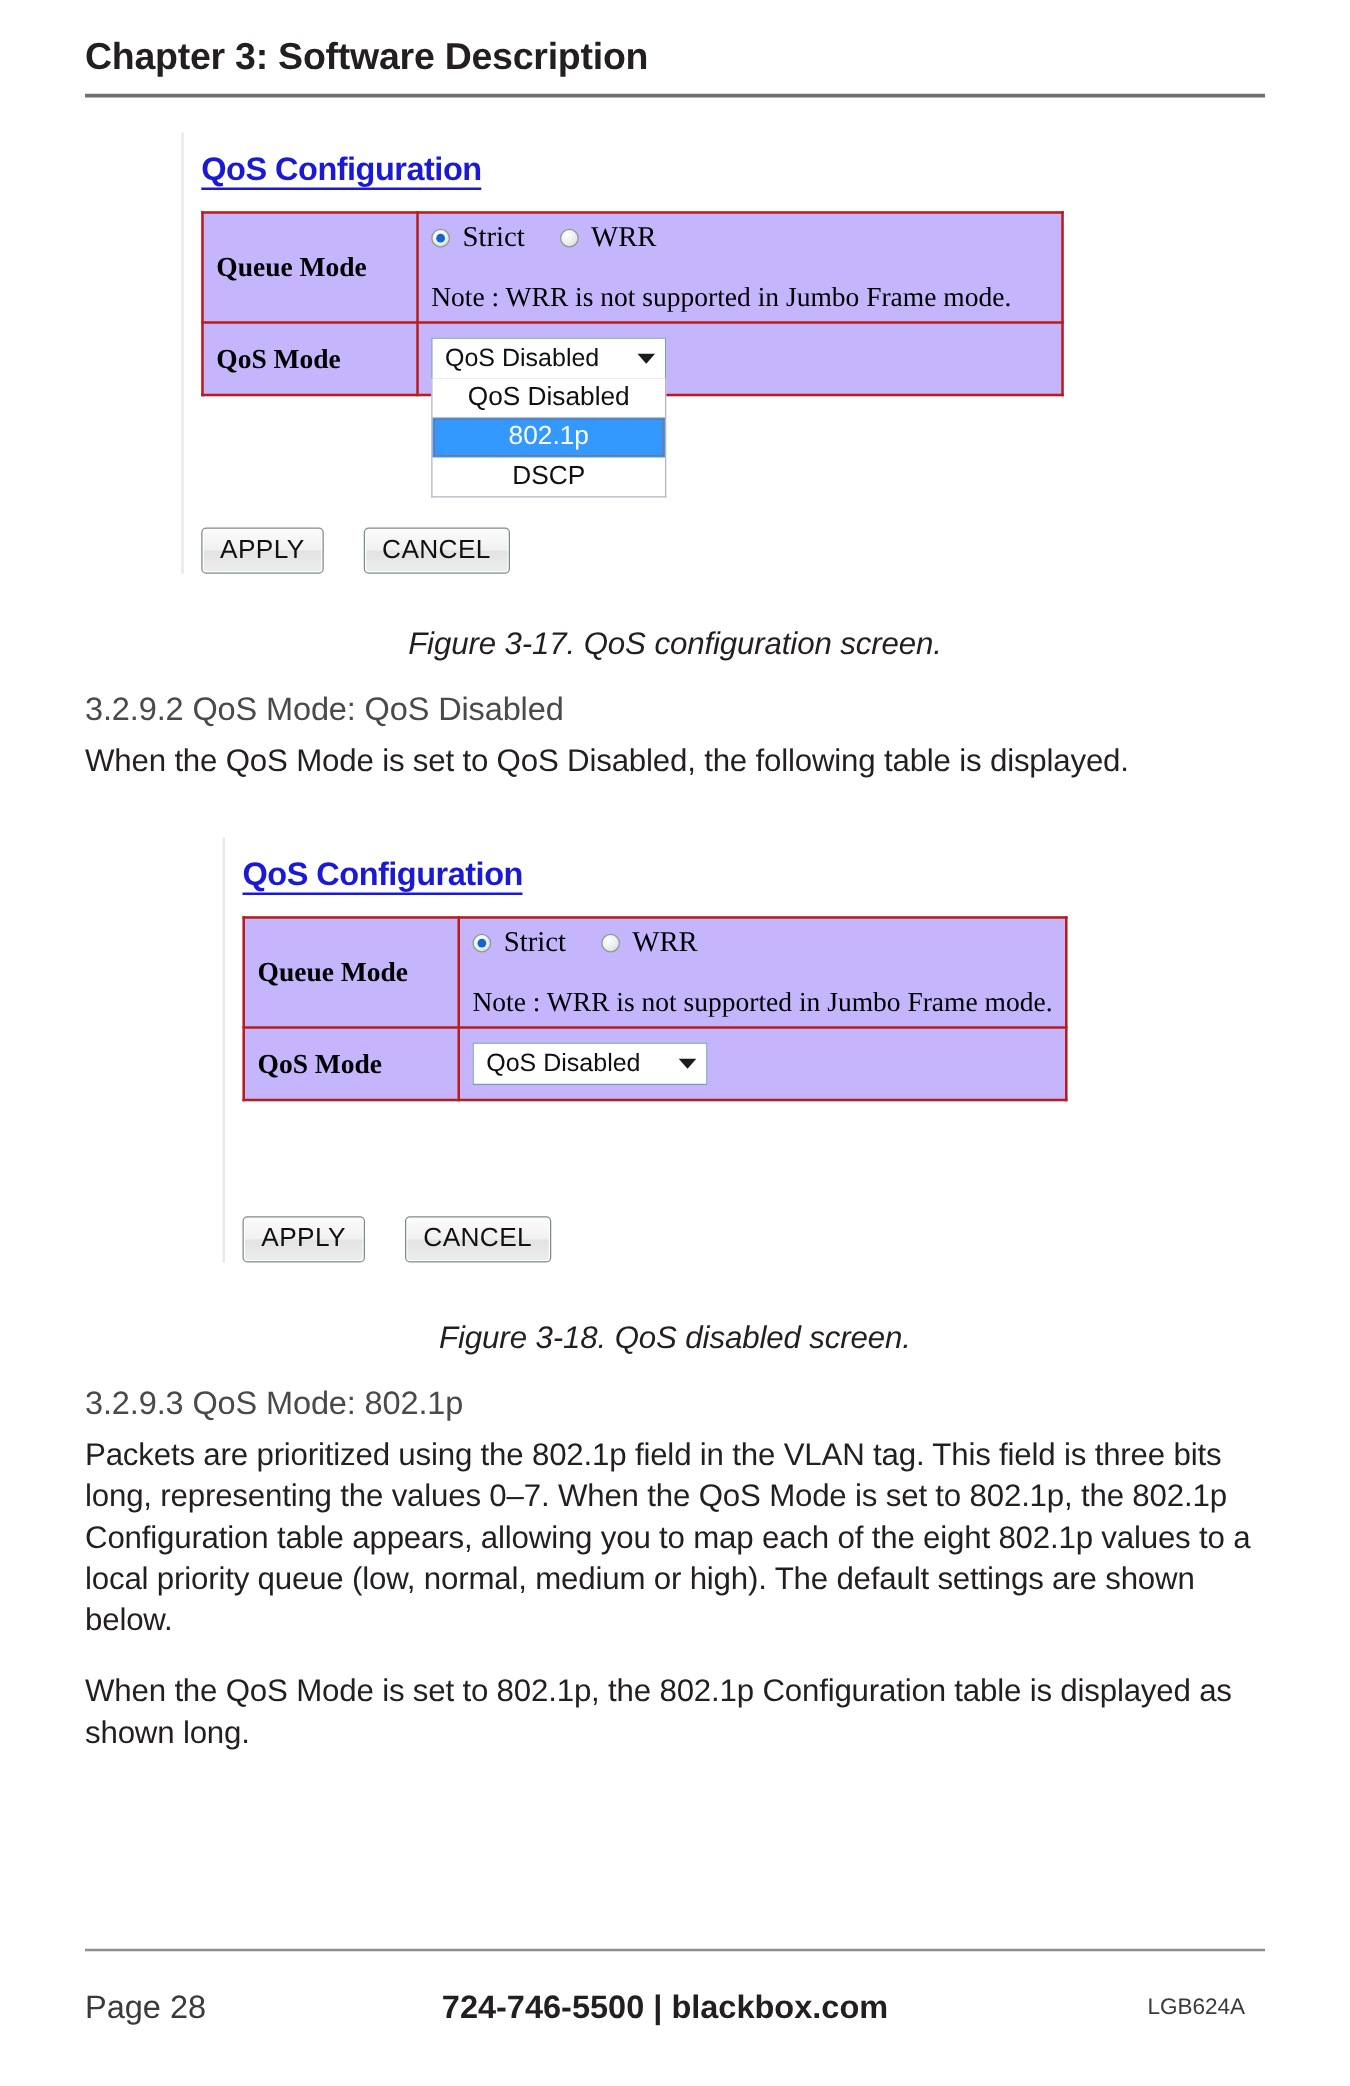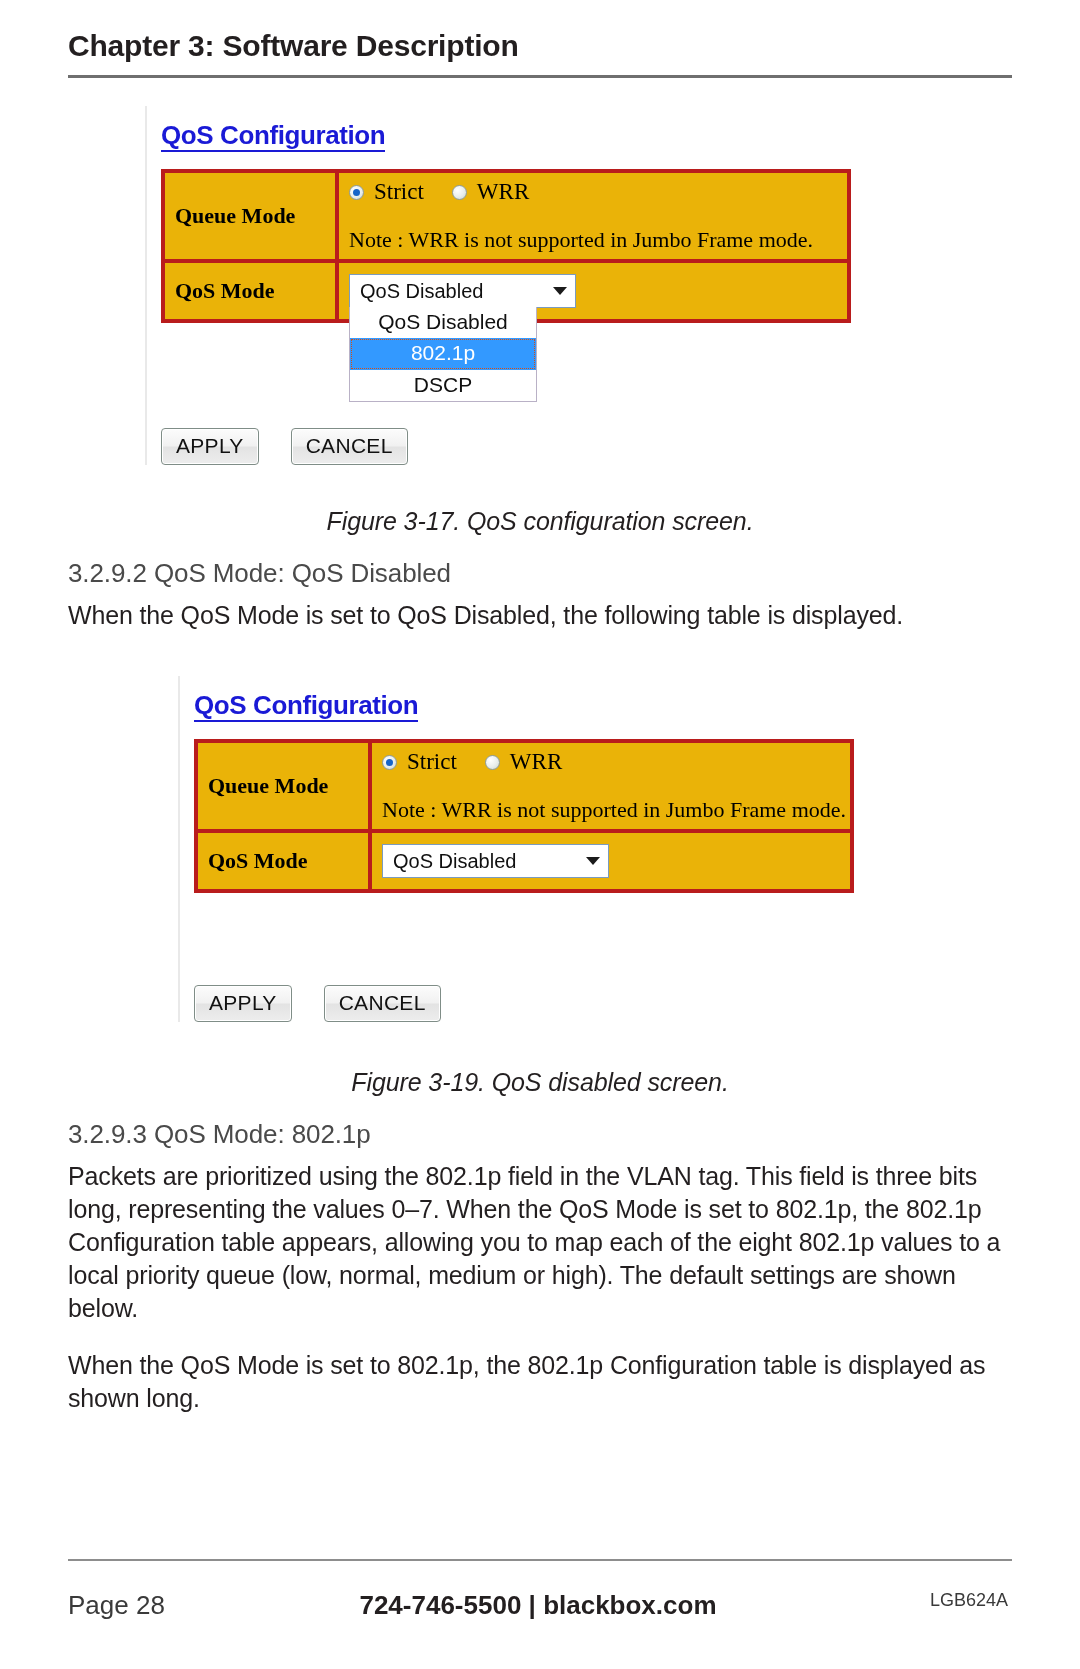--- a/index.html
+++ b/index.html
@@ -57,24 +57,24 @@
   }
   .shot-title u { text-decoration: none; border-bottom: 2px solid #1a1ad6; }
 
   table.qos {
     border-collapse: collapse;
     background: #c5d0ca;
     border: 1px solid #9aa8a1;
     table-layout: fixed;
   }
   table.qos td {
-    border: 4px solid #b91c1c;
+    border: 2px solid #b91c1c;
     font-family: "Liberation Serif", serif;
     vertical-align: middle;
-    background: #eab308;
+    background: #c4b5fd;
   }
   td.lbl {
     font-weight: bold;
     font-size: 22px;
     padding: 6px 10px;
     color: #000;
     white-space: nowrap;
   }
   td.val { padding: 6px 10px; }
 
@@ -112,21 +112,21 @@
     white-space: nowrap;
   }
 
   
   .select {
     display: inline-flex;
     align-items: center;
     justify-content: space-between;
     background: #ffffff;
     border: 1px solid #7a9bbf;
-    width: 227px;
+    width: 188px;
     height: 34px;
     box-sizing: border-box;
     padding: 0 8px 0 10px;
     font-family: "Liberation Sans", sans-serif;
     font-size: 20px;
     color: #101010;
     position: relative;
     text-align: center;
   }
   .caret {
@@ -201,24 +201,24 @@
   
   .foot-rule {
     position: absolute;
     left: 68px; right: 68px;
     bottom: 108px;
     height: 2px;
     background: #8d8d8d;
   }
   .footer {
     position: absolute;
-    left: 68px; right: 72px;
+    left: 68px; right: 84px;
     bottom: 48px;
     display: flex;
-    align-items: flex-start;
+    align-items: center;
     font-size: 26px;
     color: #3a3a3a;
   }
   .foot-left { width: 220px; }
   .foot-center { flex: 1; text-align: center; font-weight: bold; color: #231f20; }
   .foot-center .sep { font-weight: bold; }
   .foot-right { width: 220px; text-align: right; font-size: 18px; color: #3a3a3a; }
 </style>
 </head>
 <body>
@@ -309,21 +309,21 @@
       </tbody>
         </table>
 
       <div class="btn-row" style="margin-top:92px;">
         <button class="btn">APPLY</button>
         <button class="btn">CANCEL</button>
       </div>
     </div>
   </div>
 
-  <div class="caption" style="margin-top:46px;">Figure 3-19. QoS disabled screen.</div>
+  <div class="caption" style="margin-top:46px;">Figure 3-18. QoS disabled screen.</div>
 
   <h4 class="sec" style="margin-top:22px;">3.2.9.3 QoS Mode: 802.1p</h4>
   <p class="body" style="margin-top:10px;">Packets are prioritized using the 802.1p field in the VLAN tag. This field is three bits long, representing the values 0–7. When the QoS Mode is set to 802.1p, the 802.1p Configuration table appears, allowing you to map each of the eight 802.1p values to a local priority queue (low, normal, medium or high). The default settings are shown below.</p>
   <p class="body" style="margin-top:24px;">When the QoS Mode is set to 802.1p, the 802.1p Configuration table is displayed as shown long.</p>
 
   <div class="foot-rule"></div>
   <div class="footer">
     <div class="foot-left">Page 28</div>
     <div class="foot-center">
       <span>724-746-5500</span>

